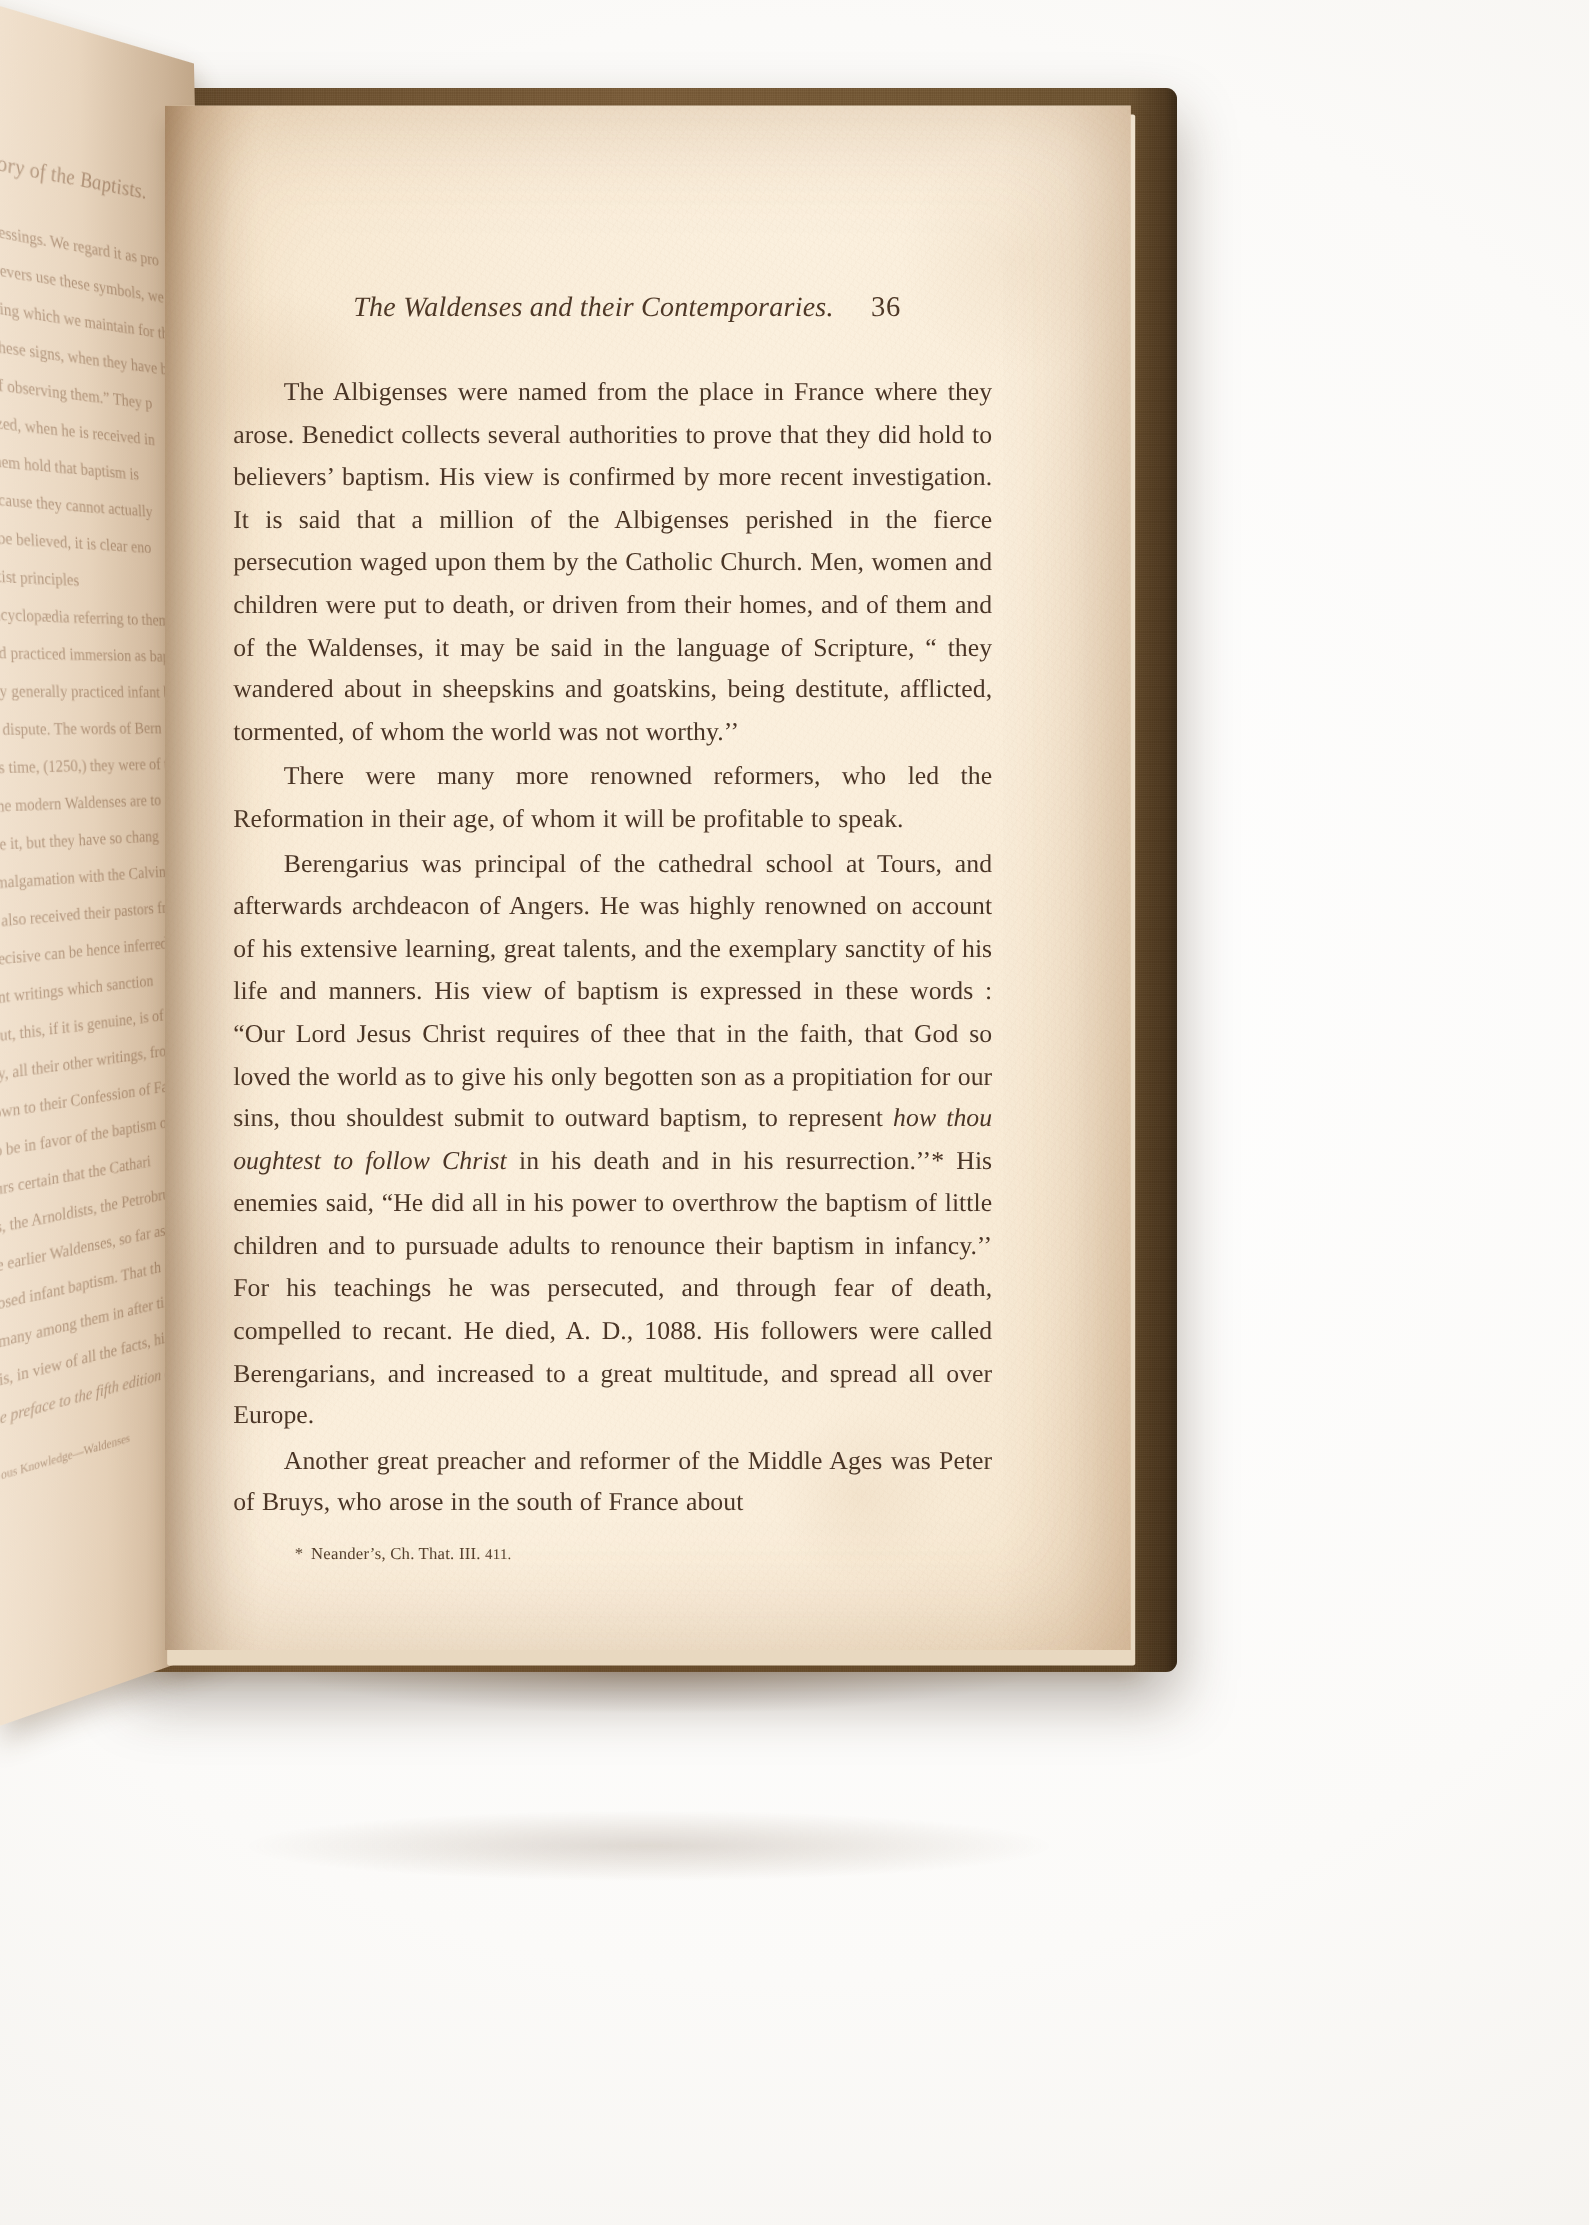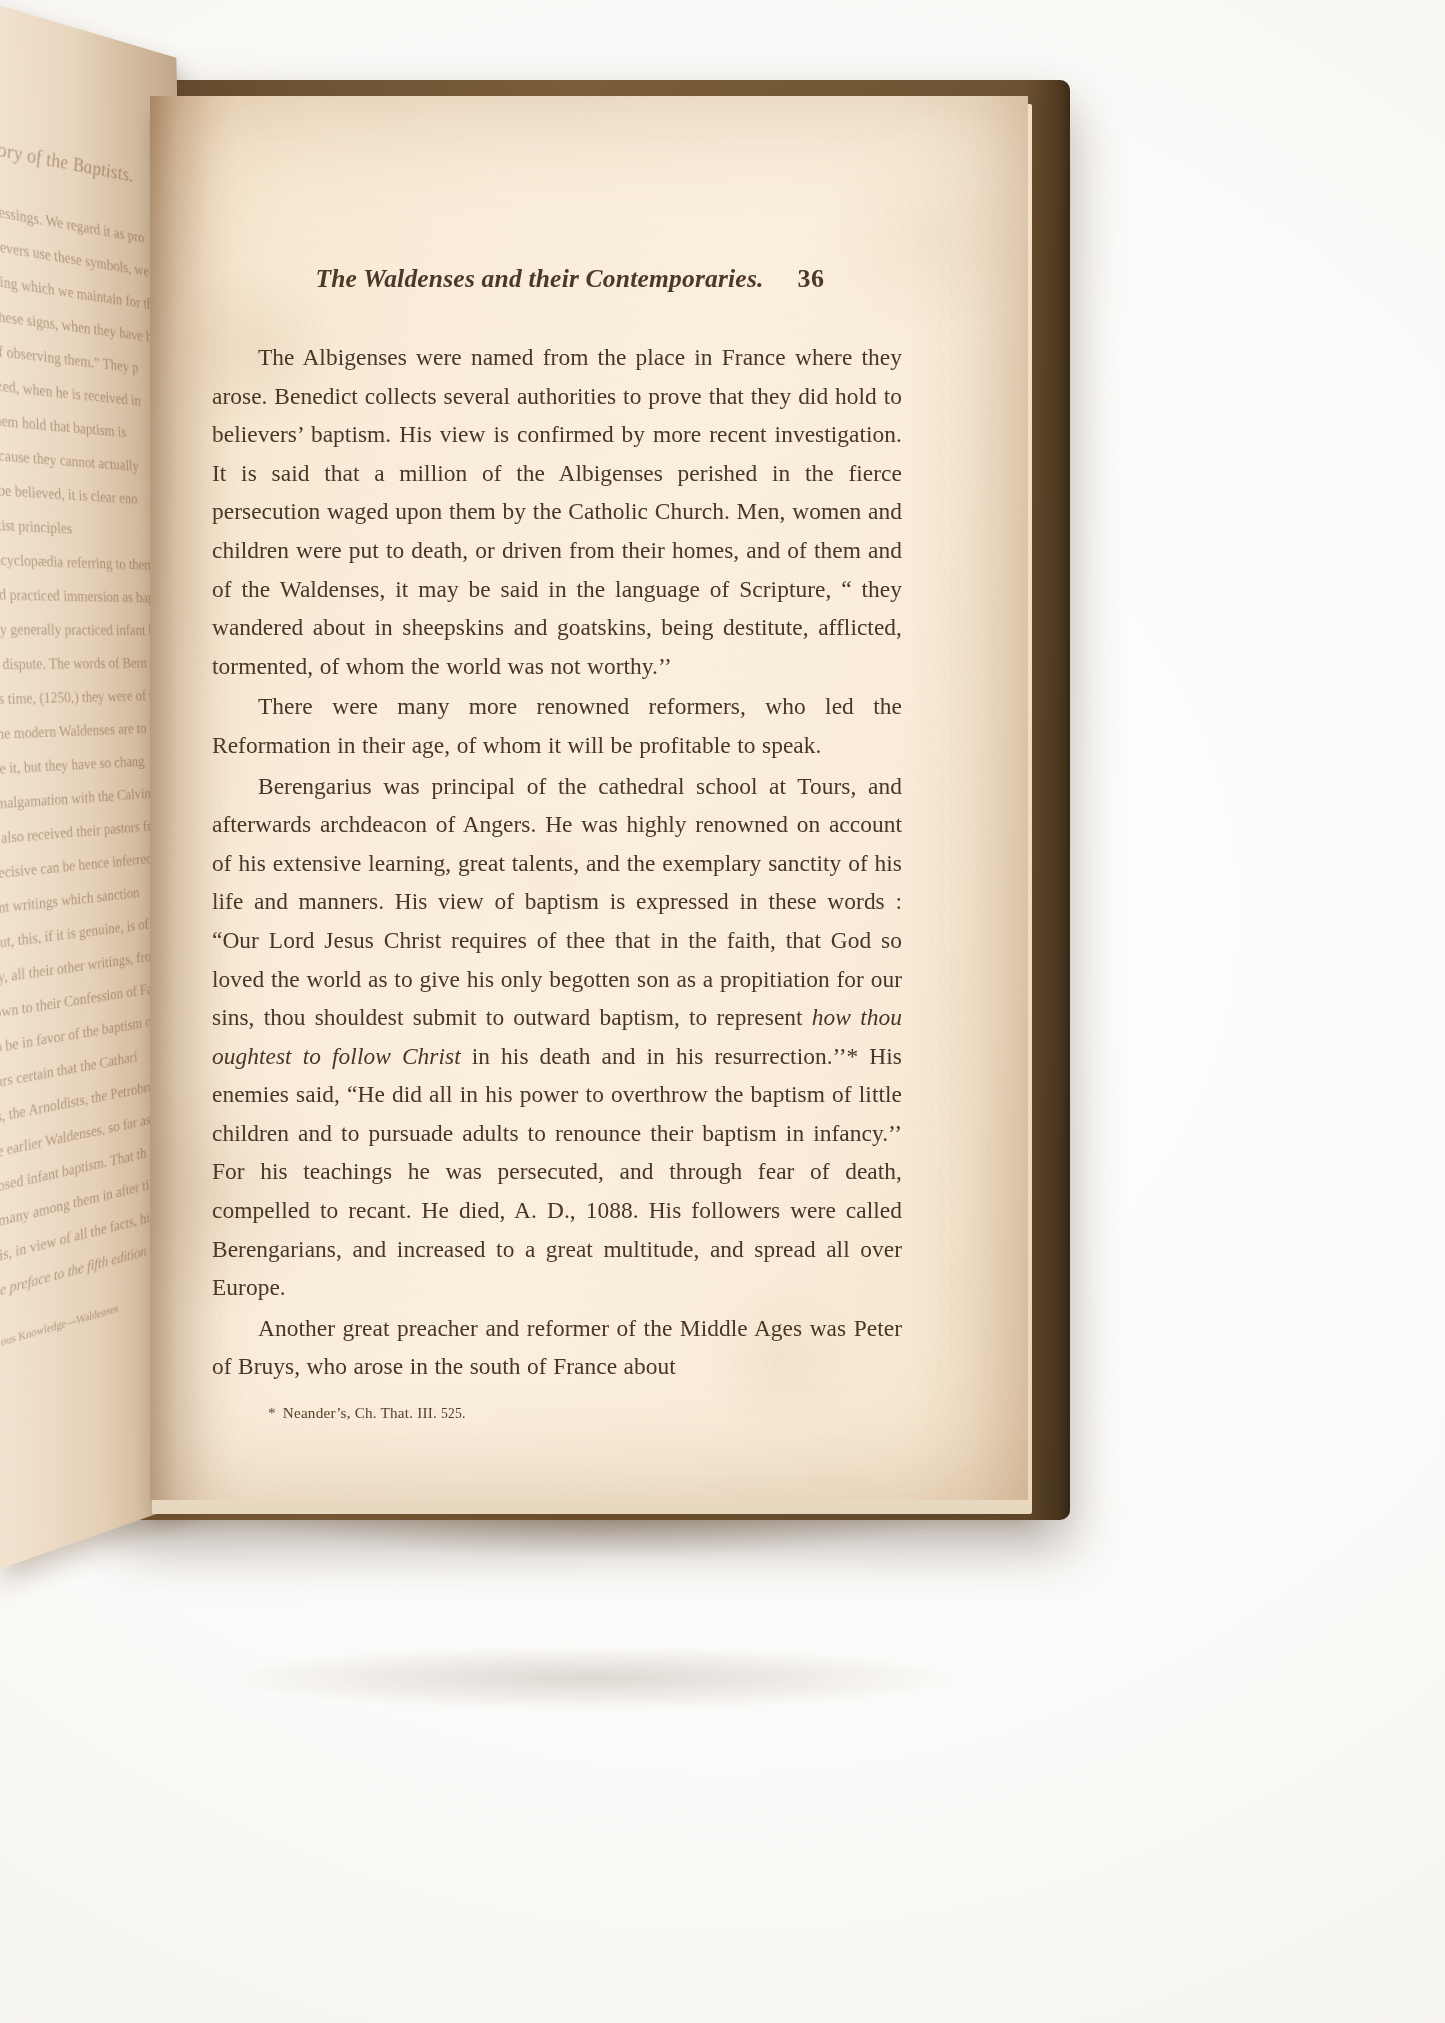--- a/index.html
+++ b/index.html
@@ -197,21 +197,20 @@
     color: #4a3526;
   }
 
   .running-head {
     display: flex;
     align-items: baseline;
     justify-content: center;
     gap: 34px;
     margin-bottom: 44px;
     padding-left: 26px;
-    font-weight: bold;
   }
   .rh-title {
     font-style: italic;
     font-size: 25.5px;
     letter-spacing: 0.2px;
     color: #4e3827;
     white-space: nowrap;
   }
   .rh-folio {
     font-size: 26px;
@@ -333,21 +332,21 @@
 
       <p class="para"><span class="indent"></span><span>The Albigenses were named from the place in France where they arose.  Benedict collects several authorities to prove that they did hold to believers’ baptism.  His view is confirmed by more recent investigation.  It is said that a million of the Albigenses perished in the fierce persecution waged upon them by the Catholic Church. Men, women and children were put to death, or driven from their homes, and of them and of the Waldenses, it may be said in the language of Scripture, “ they wandered about in sheepskins and goatskins, being destitute, afflicted, tormented, of whom the world was not worthy.’’</span></p>
 
       <p class="para"><span class="indent"></span><span>There were many more renowned reformers, who led the Reformation in their age, of whom it will be profitable to speak.</span></p>
 
       <p class="para"><span class="indent"></span><span>Berengarius was principal of the cathedral school at Tours, and afterwards archdeacon of Angers.  He was highly renowned on account of his extensive learning, great talents, and the exemplary sanctity of his life and manners.  His view of baptism is expressed in these words : “Our Lord Jesus Christ requires of thee that in the faith, that God so loved the world as to give his only begotten son as a propitiation for our sins, thou shouldest submit to outward baptism, to represent </span><i>how thou oughtest to follow Christ</i><span> in his death and in his resurrection.’’* His enemies said, “He did all in his power to overthrow the baptism of little children and to pursuade adults to renounce their baptism in infancy.’’ For his teachings he was persecuted, and through fear of death, compelled to recant. He died, A. D., 1088. His followers were called Berengarians, and increased to a great multitude, and spread all over Europe.</span></p>
 
       <p class="para"><span class="indent"></span><span>Another great preacher and reformer of the Middle Ages was Peter of Bruys, who arose in the south of France about</span></p>
 
       <div class="footnote">
-        <span class="fn-star">*</span><span>Neander’s, Ch. That. III.</span> <span class="fn-num">525.</span>
+        <span class="fn-star">*</span><span>Neander’s, Ch. That. III.</span> <span class="fn-num">411.</span>
       </div>
 
     </div>
 
     <div class="gutter-shadow"></div>
     <div class="edge-sheen"></div>
     <div class="page-vignette"></div>
   </div>
 
   <div class="table-shadow"></div>

